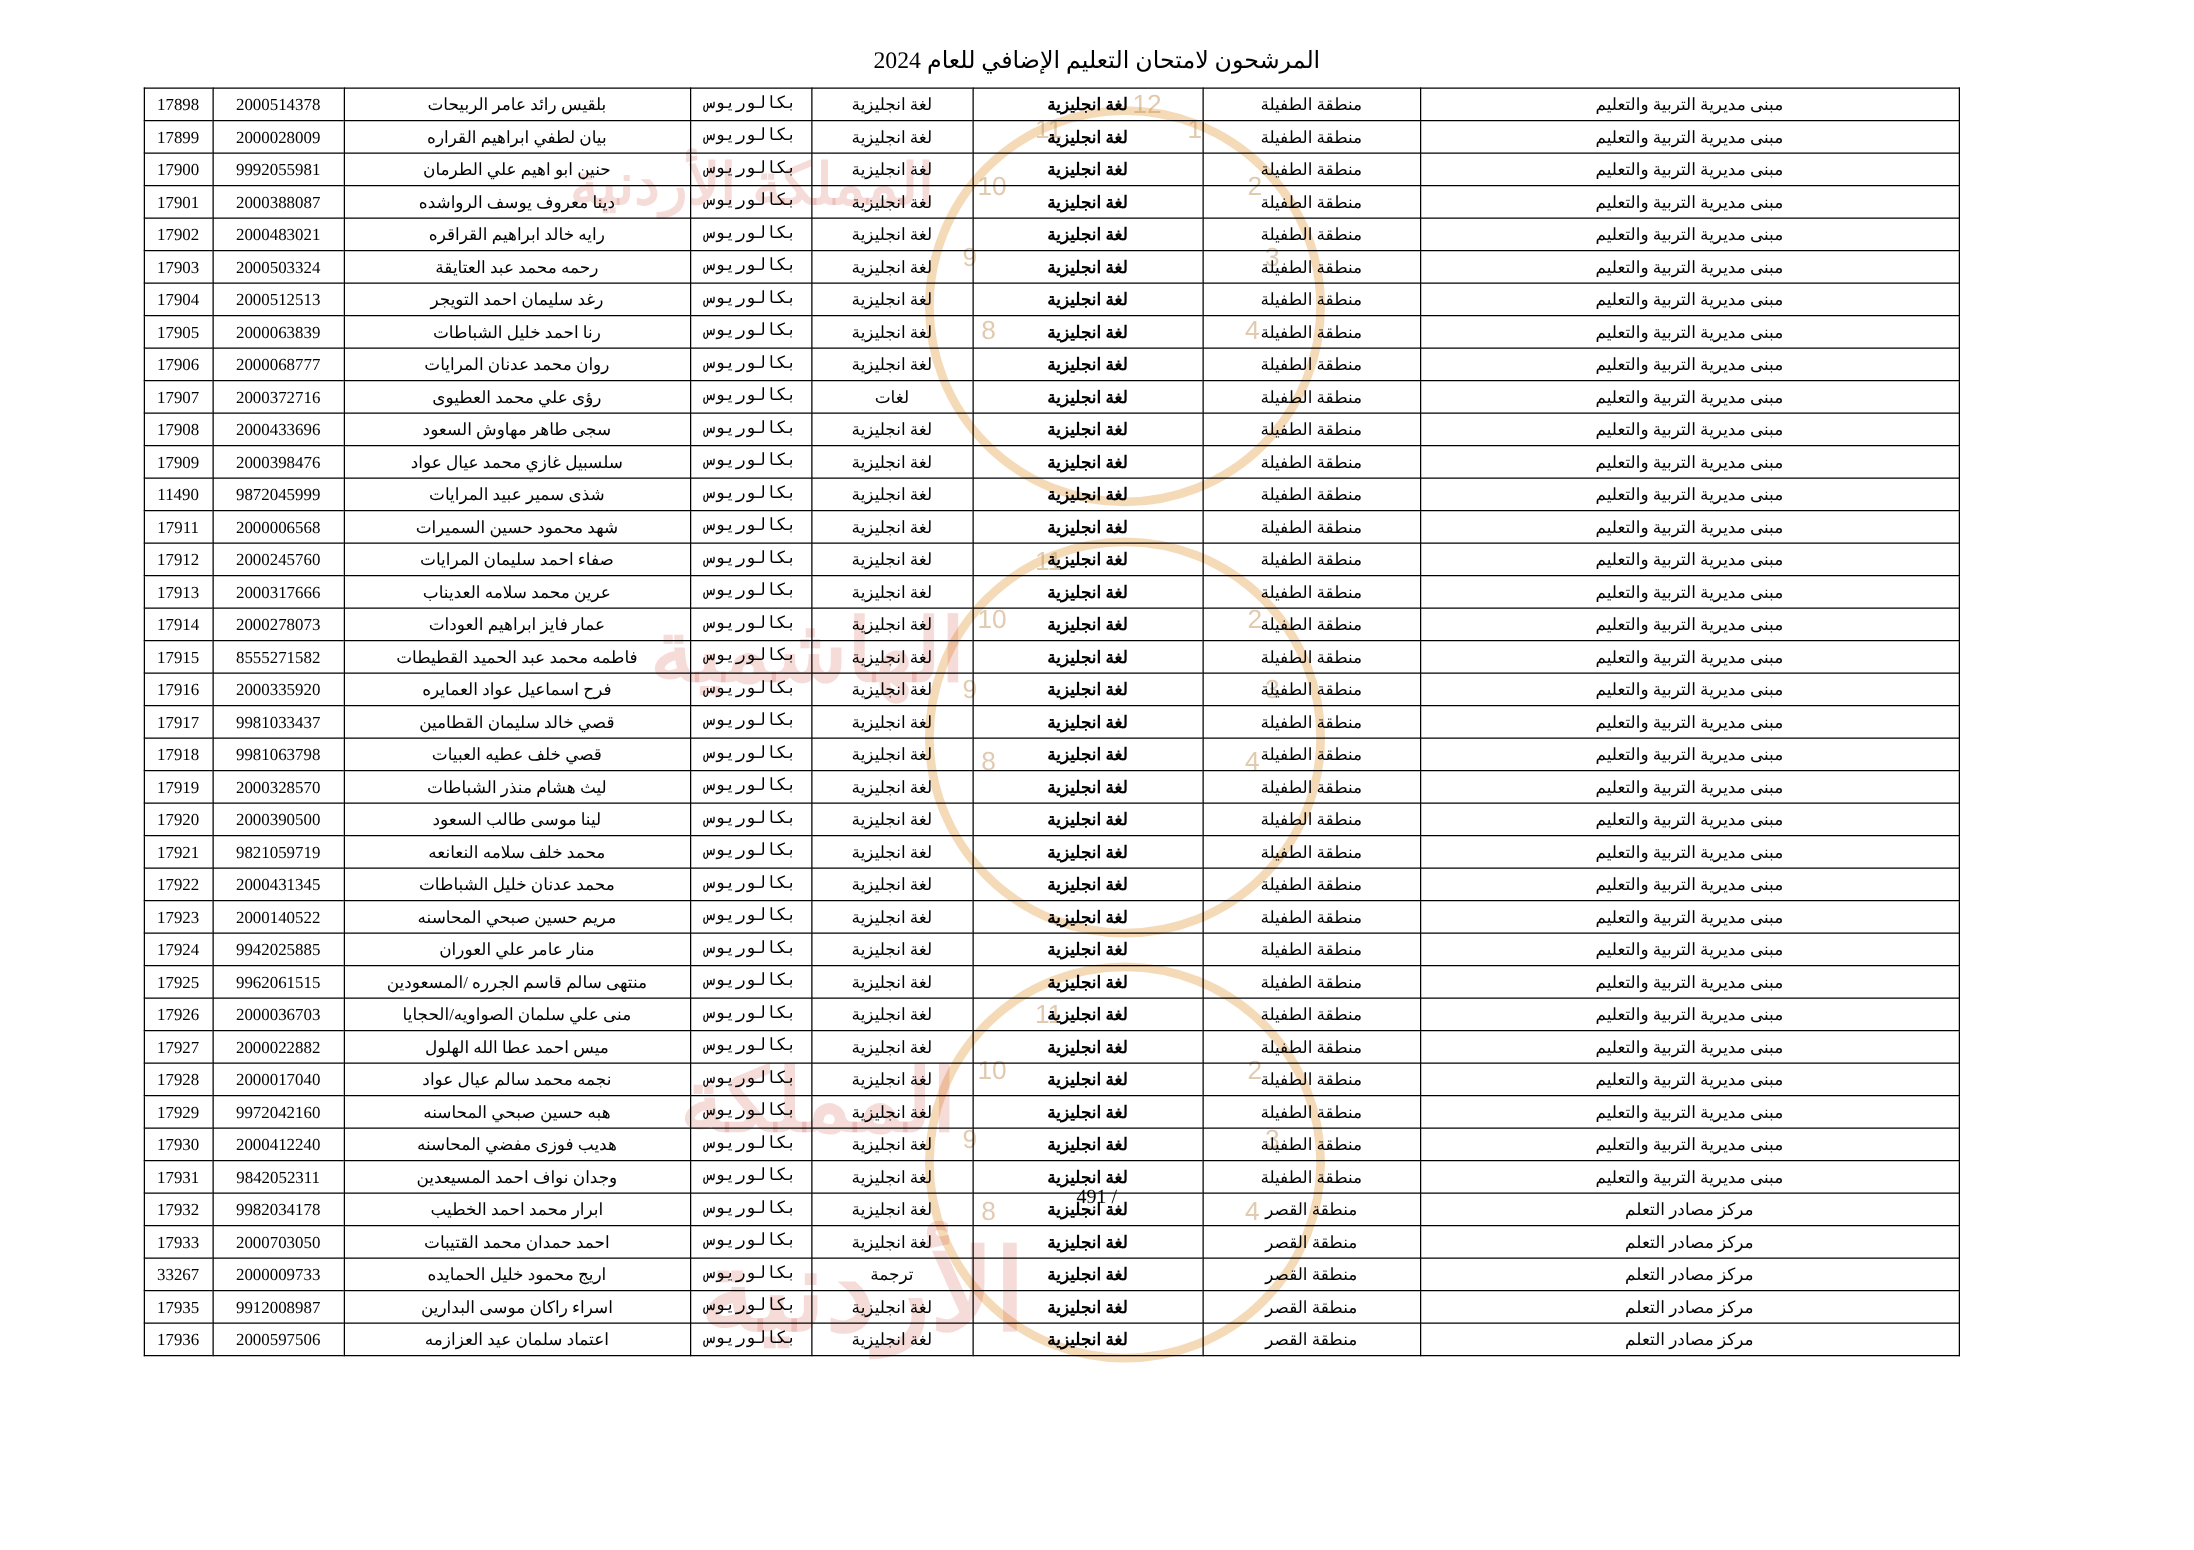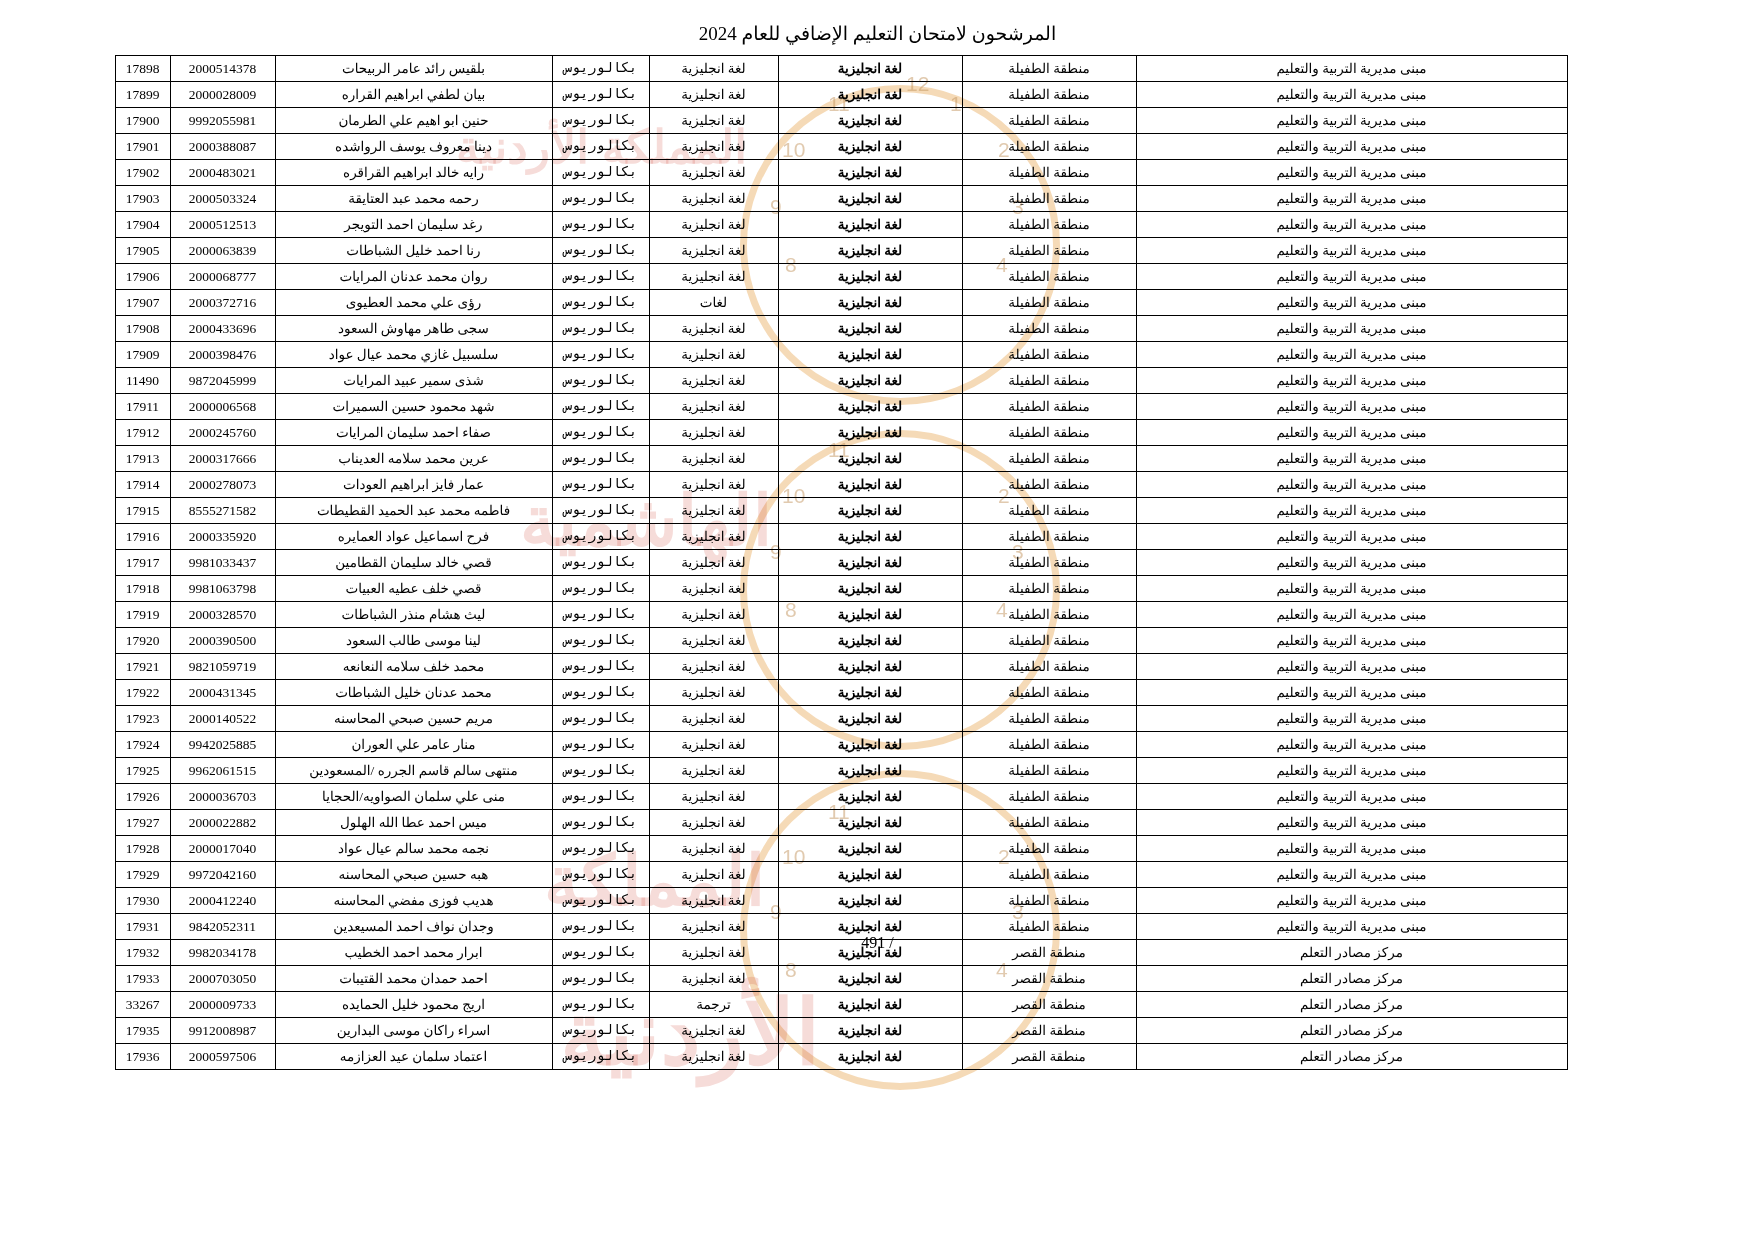--- a/index.html
+++ b/index.html
@@ -17,21 +17,21 @@
   }
   .page {
     position: relative;
     width: 1755px;
     height: 1240px;
     box-sizing: border-box;
   }
   .doc-title {
     text-align: center;
     font-size: 19px;
-    padding-top: 22px;
+    padding-top: 36px;
     padding-bottom: 10px;
     font-family: "Liberation Serif", "DejaVu Serif", serif;
     letter-spacing: 0;
   }
   .table-wrap {
     position: relative;
     margin: 0 auto;
     width: 1380px;
   }
   table.main {

